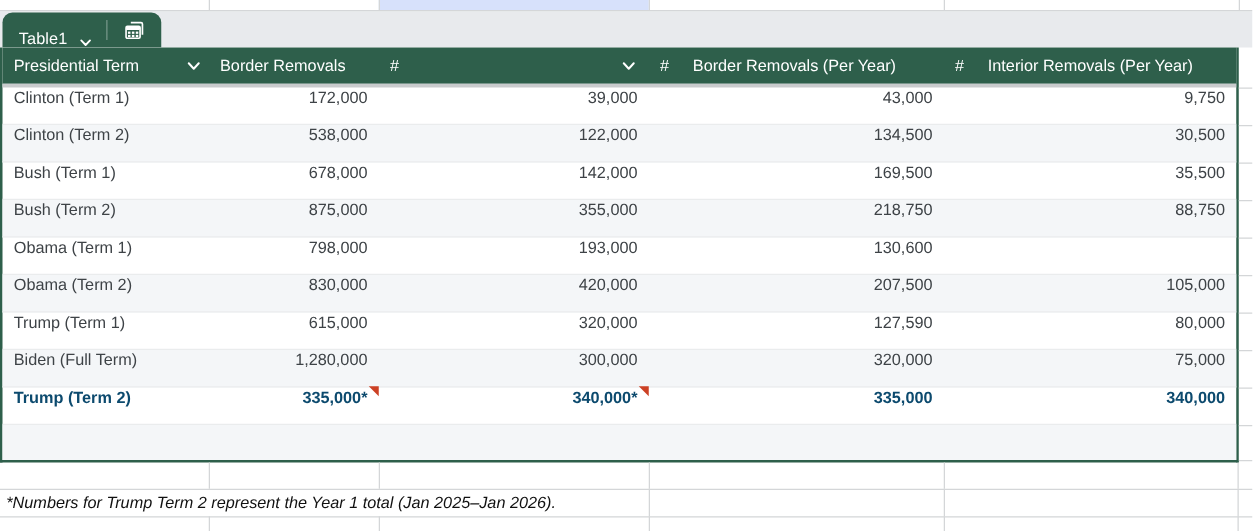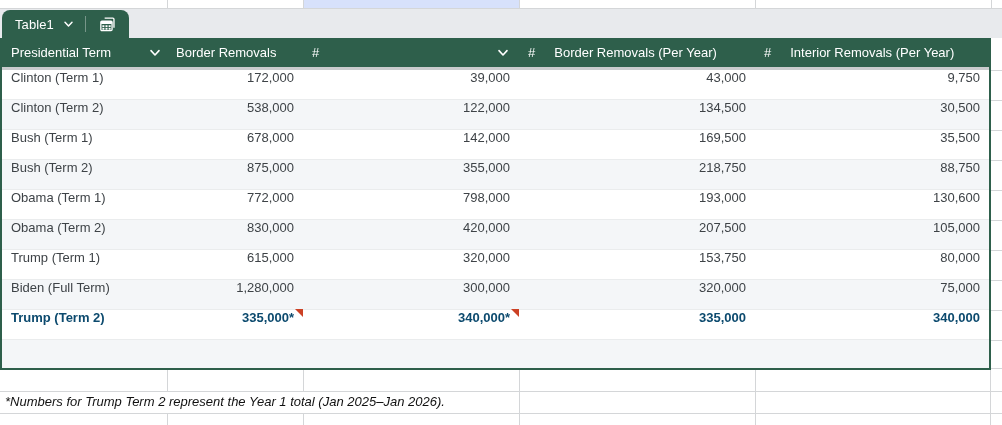--- a/index.html
+++ b/index.html
@@ -13,21 +13,21 @@
   
   #top-strip{position:absolute;left:0;top:0;width:1002px;height:8px;background:#fff;}
   #hl-cell{position:absolute;left:303px;top:0;width:216px;height:8px;background:var(--blue);}
 
   
   #tab-band{position:absolute;left:0;top:9px;width:1002px;height:29px;background:var(--strip);}
 
   
   #table-chip{position:absolute;left:2px;top:10px;height:28px;display:flex;align-items:stretch;
     background:var(--green);border-radius:8px 8px 0 0;color:#fff;}
-  #chip-name{display:flex;align-items:center;gap:9px;padding:0 11px 0 13px;cursor:pointer;}
+  #chip-name{display:flex;align-items:flex-end;gap:9px;padding:0 11px 0 13px;cursor:pointer;}
   #chip-name .lbl{font-weight:500;letter-spacing:.1px;}
   #chip-div{width:1px;margin:6px 0;background:rgba(255,255,255,.35);}
   #chip-icon{display:flex;align-items:center;padding:0 12px;cursor:pointer;}
 
   
   #tbl{position:absolute;left:0;top:38px;width:991px;height:332px;box-sizing:border-box;
     border-left:2px solid var(--green);border-right:2px solid var(--green);
     border-bottom:2px solid var(--green);background:#fff;}
   .grid-cols{display:grid;grid-template-columns:165px 136px 216px 236px 1fr;}
   #thead{height:29px;background:var(--green);color:#fff;}
@@ -206,23 +206,20 @@
           </div>
     <div class="cell c-num">
             <span>88,750</span>
           </div>
   </div>
         <div class="trow grid-cols">
     <div class="cell c-term">
             <span>Obama (Term 1)</span>
           </div>
     <div class="cell c-num">
-            <span>772,000</span>
-          </div>
-    <div class="cell c-num">
             <span>798,000</span>
           </div>
     <div class="cell c-num">
             <span>193,000</span>
           </div>
     <div class="cell c-num">
             <span>130,600</span>
           </div>
   </div>
         <div class="trow grid-cols">
@@ -246,21 +243,21 @@
     <div class="cell c-term">
             <span>Trump (Term 1)</span>
           </div>
     <div class="cell c-num">
             <span>615,000</span>
           </div>
     <div class="cell c-num">
             <span>320,000</span>
           </div>
     <div class="cell c-num">
-            <span>153,750</span>
+            <span>127,590</span>
           </div>
     <div class="cell c-num">
             <span>80,000</span>
           </div>
   </div>
         <div class="trow grid-cols">
     <div class="cell c-term">
             <span>Biden (Full Term)</span>
           </div>
     <div class="cell c-num">

